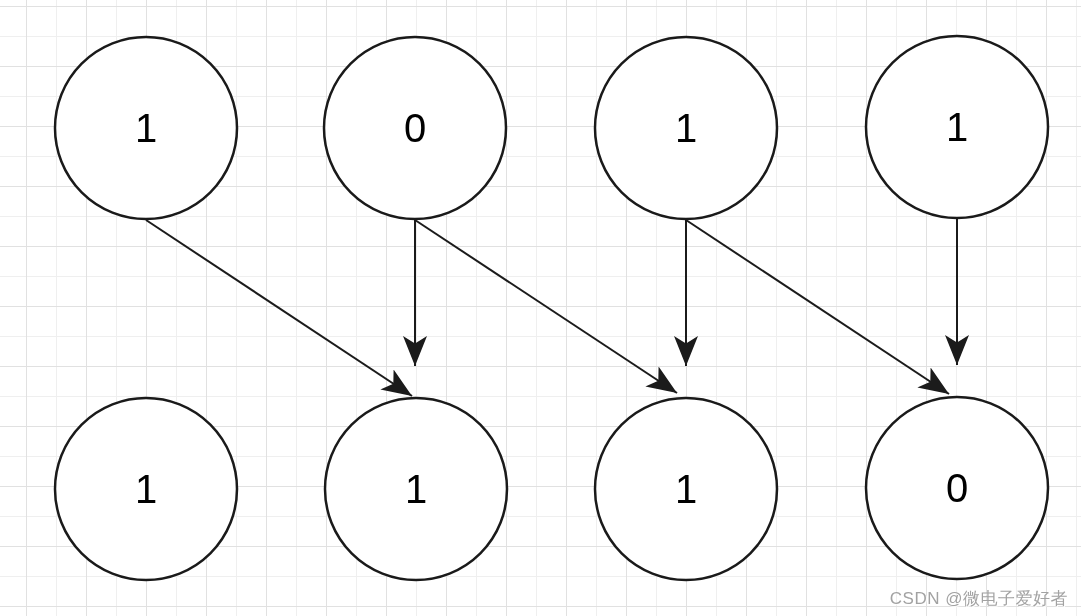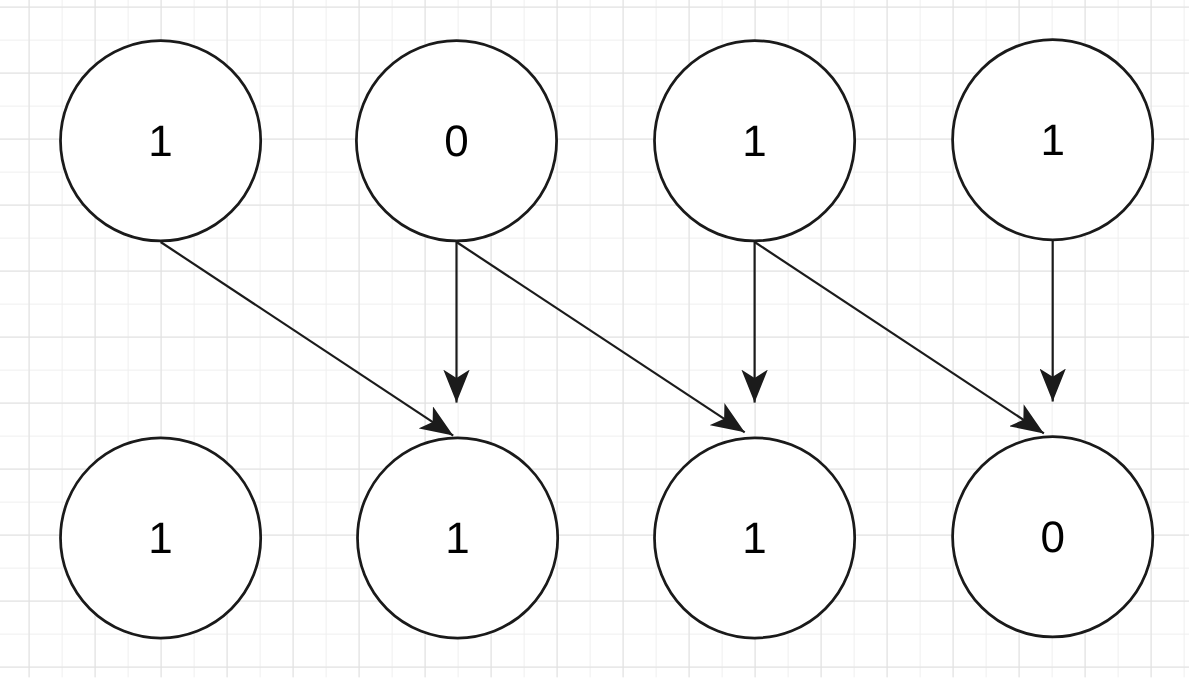--- a/index.html
+++ b/index.html
@@ -101,13 +101,14 @@
         <g>
           <circle cx="686" cy="489" r="91" class="node-circle"></circle>
           <text x="686" y="503" class="node-label">1</text>
         </g>
         <g>
           <circle cx="957" cy="488" r="91" class="node-circle"></circle>
           <text x="957" y="502" class="node-label">0</text>
         </g>
       </g>
   </svg>
+  <div class="watermark">CSDN @微电子爱好者</div>
 </div>
 
 </body></html>

